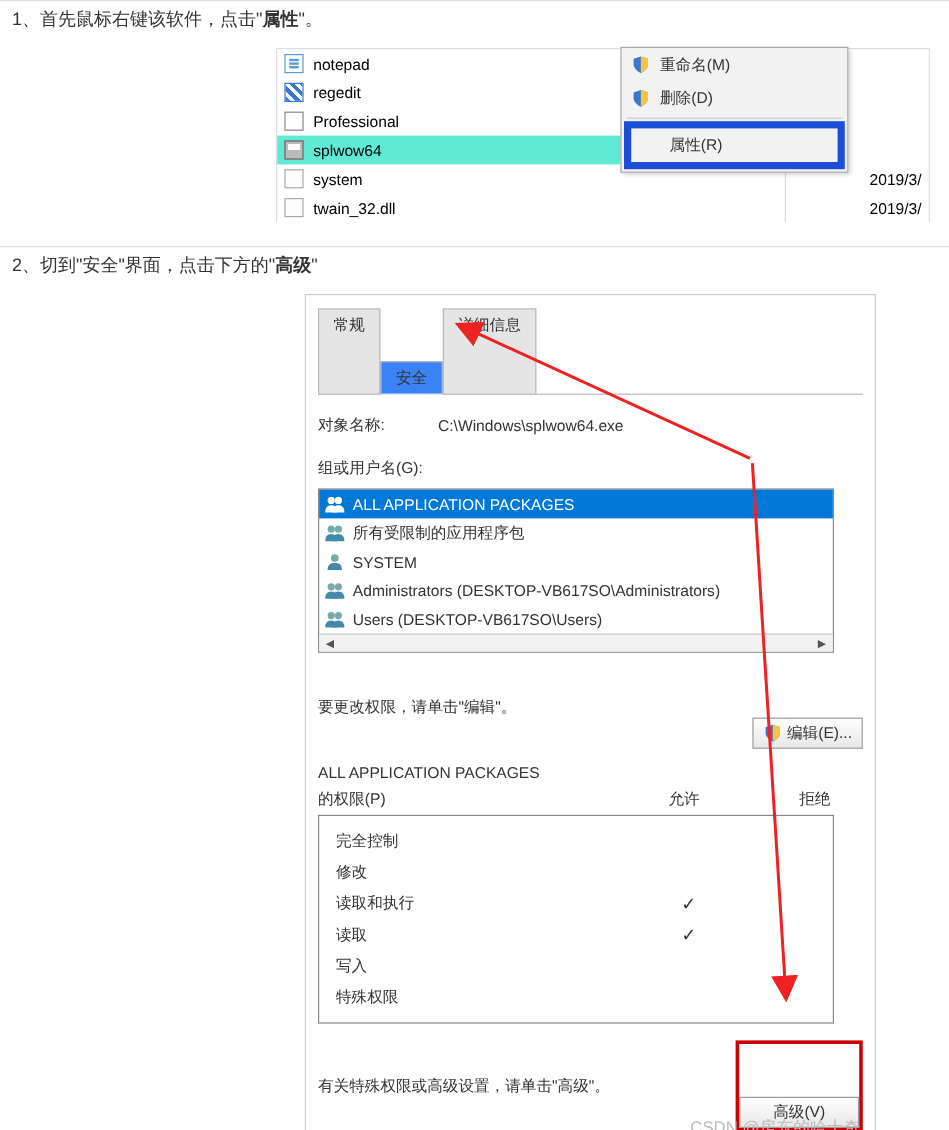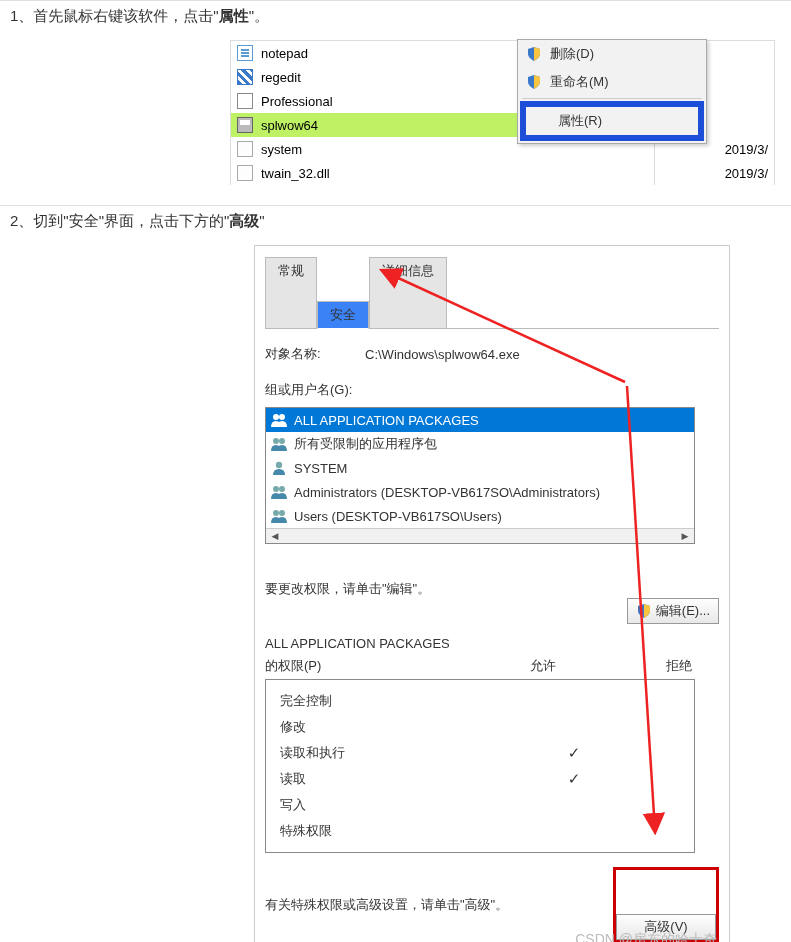--- a/index.html
+++ b/index.html
@@ -11,21 +11,21 @@
       width: 791px;
       position: relative;
     }
     .step { padding: 6px 10px 4px; font-size: 15px; border-top: 1px solid #e0e0e0; }
     .step b { font-weight: bold; }
     .shot { margin: 10px 0 20px 0; }
     
     .s1 { margin-left: 230px; width: 545px; position: relative; border: 1px solid #ddd; border-bottom: none; }
     .files { width: 300px; }
     .frow { display: flex; align-items: center; height: 24px; padding-left: 6px; font-size: 13px; }
-    .frow.selected { background: #bef264; }
+    .frow.selected { background: #5eead4; }
     .ficon { width: 16px; height: 16px; margin-right: 8px; position: relative; }
     .fname { flex: 1; color: #000; }
     .dates { position: absolute; right: 0; top: 0; width: 120px; border-left: 1px solid #d9d9d9; }
     .drow { height: 24px; display: flex; align-items: center; justify-content: flex-end; padding-right: 6px; font-size: 13px; color: #000; }
     .cmenu { position: absolute; top: -2px; left: 286px; width: 190px; background: #f2f2f2; border: 1px solid #aaa; box-shadow: 2px 2px 4px rgba(0,0,0,0.2); }
     .citem { height: 28px; display: flex; align-items: center; padding-left: 8px; font-size: 13px; }
     .cshield { width: 16px; height: 16px; margin-right: 8px; position: relative; }
     .csep { height: 1px; background: #ccc; margin: 2px 4px; }
     .cbox { border: 6px solid #1d4ed8; margin: 2px; }
     .cbox .citem { padding-left: 32px; }
@@ -50,21 +50,21 @@
     .listbox { border: 1px solid #888; margin-top: 6px; width: 430px; }
     .lrow { display: flex; align-items: center; height: 24px; padding-left: 4px; font-size: 13px; }
     .lrow.sel { background: #0078d7; color: #fff; }
     .gicon { width: 18px; height: 16px; margin-right: 6px; }
     .scroll { height: 15px; background: #f1f1f1; display: flex; justify-content: space-between; border-top:1px solid #ccc;}
     .sarrow { width:18px; display:flex; align-items:center; justify-content:center; color:#555; font-size:9px;}
     .hint { font-size: 13px; padding: 10px 0 0; display:flex; justify-content:space-between; align-items:center;}
     .btn { border: 1px solid #999; background: linear-gradient(#fefefe,#e8e8e8); padding: 3px 8px; font-size: 13px; display:inline-flex; align-items:center; gap:4px; min-width: 90px; justify-content:center;margin-top:44px;}
     .permtitle { font-size: 13px; margin-top: 12px; }
     .permcols { display:flex; font-size:13px; margin-top:6px;gap:29px;}
-    .permcols .c1{flex:1;} .permcols .c2{width:80px; } .permcols .c3{width:80px;text-align:center;}
+    .permcols .c1{flex:1;} .permcols .c2{width:80px; text-align:center;} .permcols .c3{width:80px;text-align:center;}
     .permbox { border: 1px solid #888; margin-top: 4px; width: 430px; padding: 8px 0; }
     .prow { display:flex; font-size:13px; height: 26px; align-items:center; padding-left: 14px; }
     .prow .c1{flex:1;} .prow .c2{width:80px;text-align:center;} .prow .c3{width:80px;text-align:center;}
     .chk{font-size:15px;}
     .advrow { display:flex; justify-content:space-between; align-items:center; font-size:13px; padding: 14px 0 0; }
     .advbox { border: 3px solid #cc0000; padding: 0; display:inline-block;}
     .advbox .btn { min-width: 100px; }
     
     .arrow-svg { position: absolute; top: 0; left: 0; pointer-events: none; }
     .watermark { position:absolute; bottom:6px; right:12px; color:#bbb; font-size:14px; }
@@ -116,30 +116,30 @@
     </div>
 
     <div class="cmenu">
       <div class="citem">
         <span class="cshield">
           <svg class="shield-svg" viewBox="0 0 16 16">
               <path d="M8 1 L14 3 V8 C14 12 8 15 8 15 C8 15 2 12 2 8 V3 Z" fill="#3a78c9"></path>
               <path d="M8 1 L14 3 V8 C14 12 8 15 8 15 V1 Z" fill="#f9c440"></path>
             </svg>
         </span>
-        <span>删除(D)</span>
+        <span>重命名(M)</span>
       </div>
       <div class="citem">
         <span class="cshield">
           <svg class="shield-svg" viewBox="0 0 16 16">
               <path d="M8 1 L14 3 V8 C14 12 8 15 8 15 C8 15 2 12 2 8 V3 Z" fill="#3a78c9"></path>
               <path d="M8 1 L14 3 V8 C14 12 8 15 8 15 V1 Z" fill="#f9c440"></path>
             </svg>
         </span>
-        <span>重命名(M)</span>
+        <span>删除(D)</span>
       </div>
       <div class="csep"></div>
       <div class="cbox">
         <div class="citem">
           <span>属性(R)</span>
         </div>
       </div>
     </div>
   </div>
 </div>

